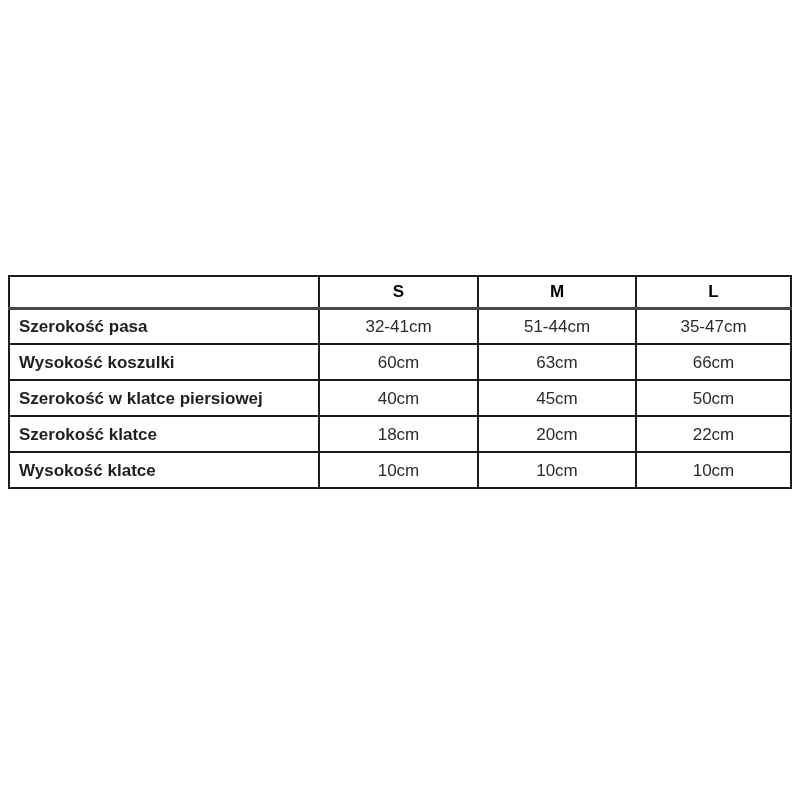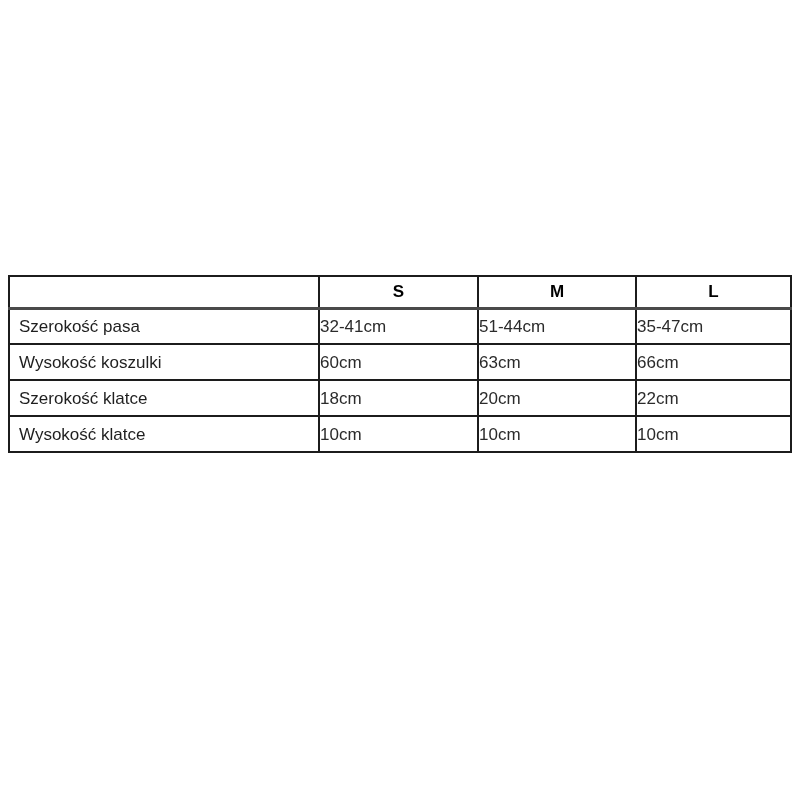--- a/index.html
+++ b/index.html
@@ -41,29 +41,30 @@
   table.size-chart tr.header-row { height: 32px; }
   table.size-chart tr.data-row { height: 36px; }
 
   table.size-chart th {
     font-weight: bold;
     color: #000000;
     text-align: center;
     border-bottom: 3px solid #4a4a4a;
   }
   table.size-chart td.row-label {
-    font-weight: normal;
+    font-weight: bold;
     color: #1f1f1f;
     text-align: left;
     padding-left: 9px;
     margin-top: 36px;
   }
   table.size-chart td.size-value {
     font-weight: normal;
     color: #2b2b2b;
+    text-align: center;
   }
 </style>
 </head>
 <body>
 
 <div class="canvas">
   <table class="size-chart">
     <colgroup>
       <col class="c-label">
         <col class="c-s">
@@ -86,20 +87,26 @@
       </tr>
 
 
       <tr class="data-row">
         <td class="row-label">Wysokość koszulki</td>
         <td class="size-value">60cm</td>
         <td class="size-value">63cm</td>
         <td class="size-value">66cm</td>
       </tr>
 
+      <tr class="data-row">
+        <td class="row-label">Szerokość w klatce piersiowej</td>
+        <td class="size-value">40cm</td>
+        <td class="size-value">45cm</td>
+        <td class="size-value">50cm</td>
+      </tr>
 
       <tr class="data-row">
         <td class="row-label">Szerokość klatce</td>
         <td class="size-value">18cm</td>
         <td class="size-value">20cm</td>
         <td class="size-value">22cm</td>
       </tr>
 
       <tr class="data-row">
         <td class="row-label">Wysokość klatce</td>

